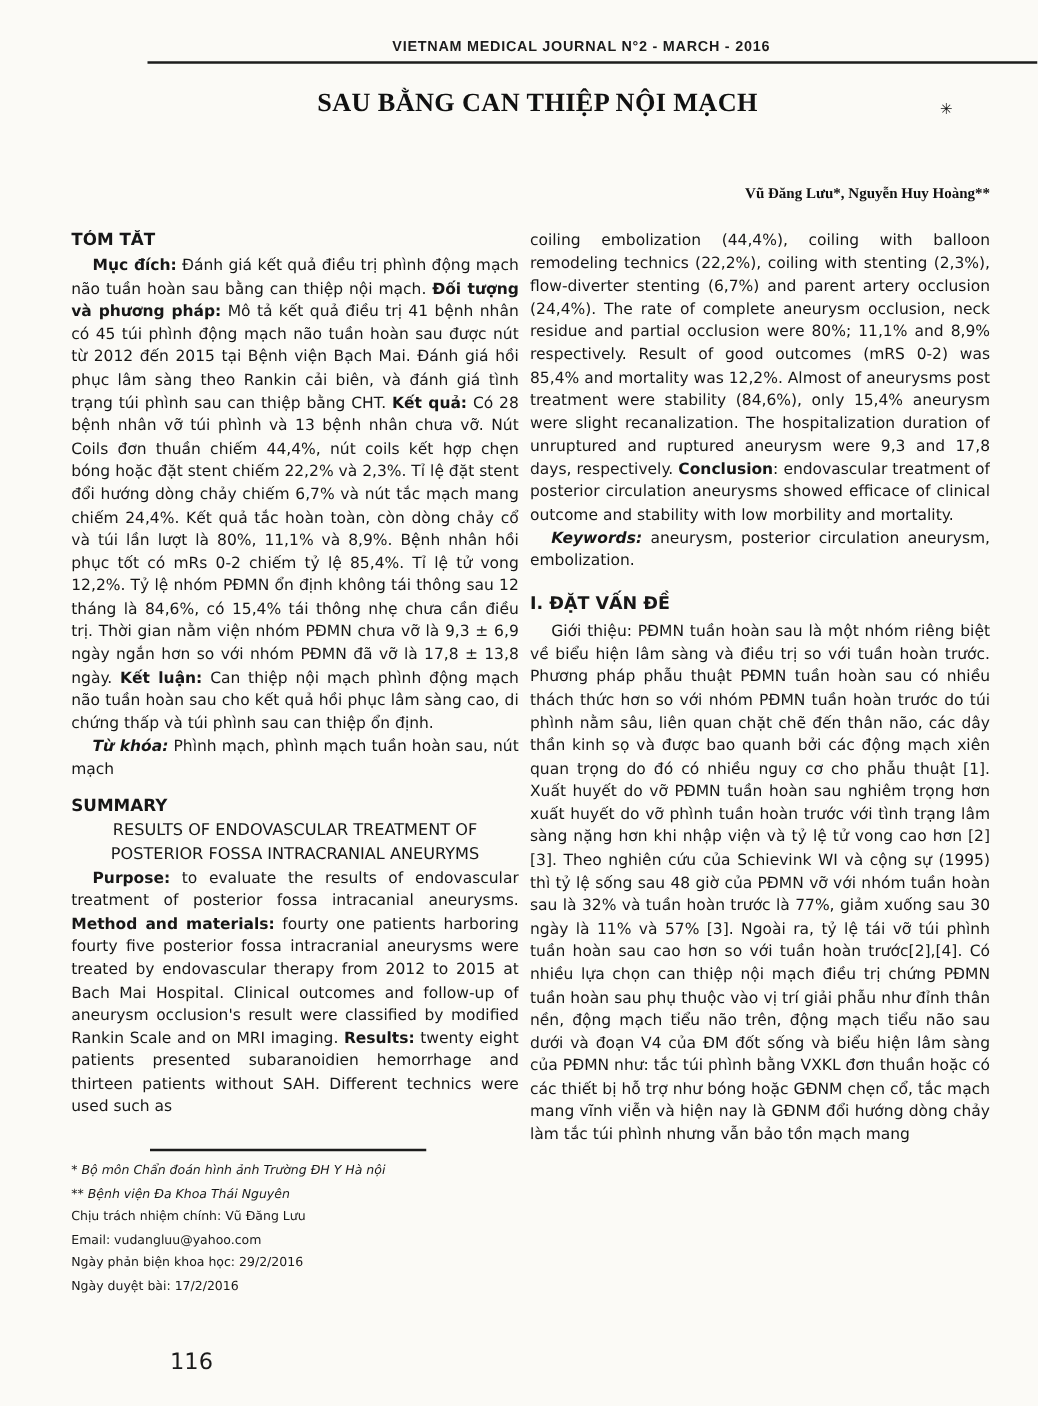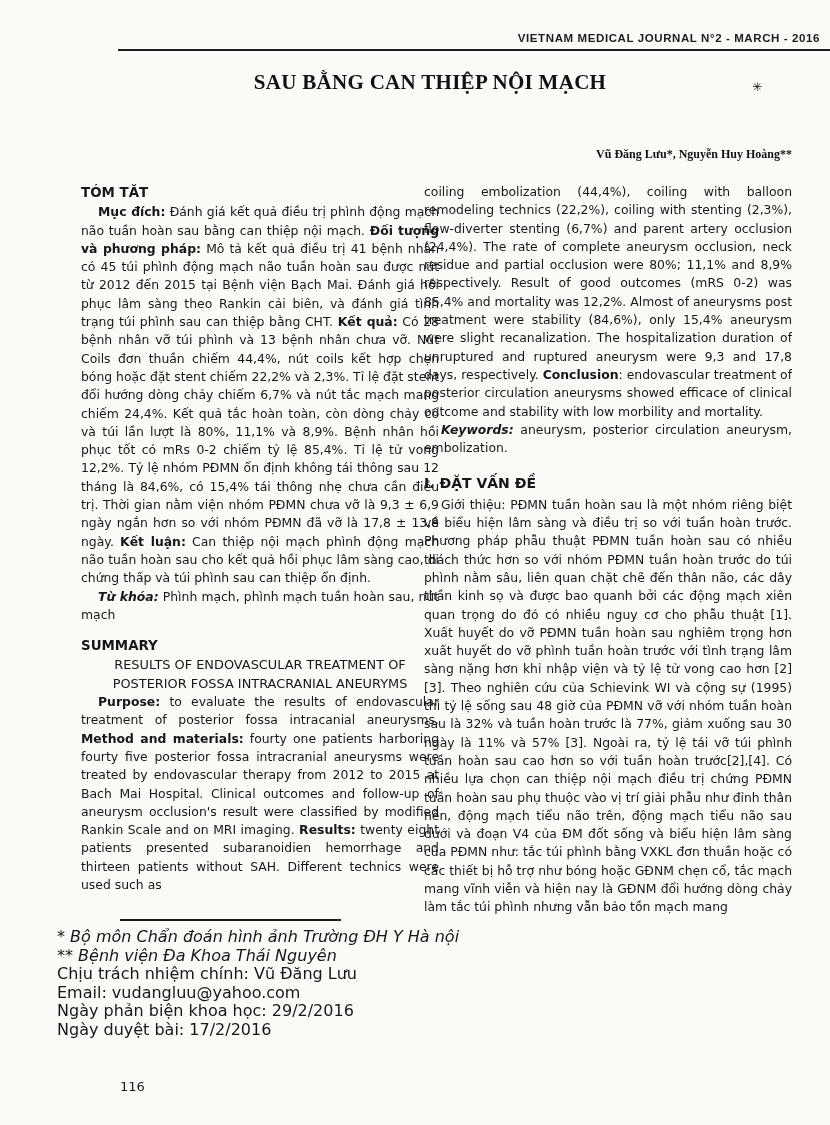--- a/index.html
+++ b/index.html
@@ -6,21 +6,21 @@
   body{
     width:830px;height:1125px;position:relative;
     background:#fbfaf6;color:#161616;
     font-family:"DejaVu Sans",sans-serif;
     -webkit-font-smoothing:antialiased;
   }
   .page{position:absolute;inset:0;overflow:hidden;}
 
   .journal-header{
     position:absolute;top:32px;left:110px;right:10px;
-    text-align:right;
+    text-align:center;
     font-family:"Liberation Sans",sans-serif;
     font-weight:bold;font-size:11.5px;letter-spacing:.6px;color:#1c1c1c;
   }
   .header-rule{position:absolute;top:49px;left:118px;right:0;height:2px;background:#1d1d1d;}
 
   .article-title{
     position:absolute;top:66px;left:60px;right:30px;
     text-align:center;
     font-family:"Liberation Serif",serif;
     font-weight:bold;font-size:21px;line-height:33px;color:#111;
@@ -30,44 +30,44 @@
     position:absolute;top:80px;left:752px;
     font-size:12px;color:#111;
   }
   .authors{
     position:absolute;top:147px;right:38px;
     font-family:"Liberation Serif",serif;
     font-weight:bold;font-size:12px;color:#111;
   }
 
   .col{position:absolute;font-size:12.4px;line-height:18.3px;text-align:justify;color:#171717;}
-  .col-left{top:184px;left:57px;width:358px;height:733px;overflow:hidden;margin-left:24px;}
+  .col-left{top:184px;left:57px;width:358px;height:733px;overflow:hidden;}
   .col-right{top:183px;left:424px;width:368px;height:912px;overflow:hidden;}
 
   .sec-heading{
     font-weight:bold;font-size:13.4px;margin:0 0 1px 0;text-align:left;
   }
   .sec-heading.spaced{margin-top:13px;}
   .sub-heading{
     font-weight:normal;font-size:12.9px;text-align:center;margin:0 4px;line-height:18.3px;
   }
   p.body-par{margin:0;text-indent:17px;}
   p.body-par.no-indent{text-indent:0;}
 
   .footnote-rule{position:absolute;top:919px;left:120px;width:221px;height:2px;background:#1c1c1c;}
   .footnotes{
     position:absolute;top:928px;left:57px;width:362px;
-    font-size:16px;line-height:18.6px;color:#171717;
+    font-size:10px;line-height:18.6px;color:#171717;
   }
   .footnotes .fn{white-space:nowrap;}
   .fn-italic{font-style:italic;}
 
   .page-number{
-    position:absolute;top:1079px;left:120px;
-    font-size:13px;color:#1a1a1a;
+    position:absolute;top:1079px;left:136px;
+    font-size:18px;color:#1a1a1a;
   }
 </style>
 </head>
 <body>
 
 <div class="page">
 
   <div class="journal-header">VIETNAM MEDICAL JOURNAL N°2 - MARCH - 2016</div>
   <div class="header-rule"></div>
 

